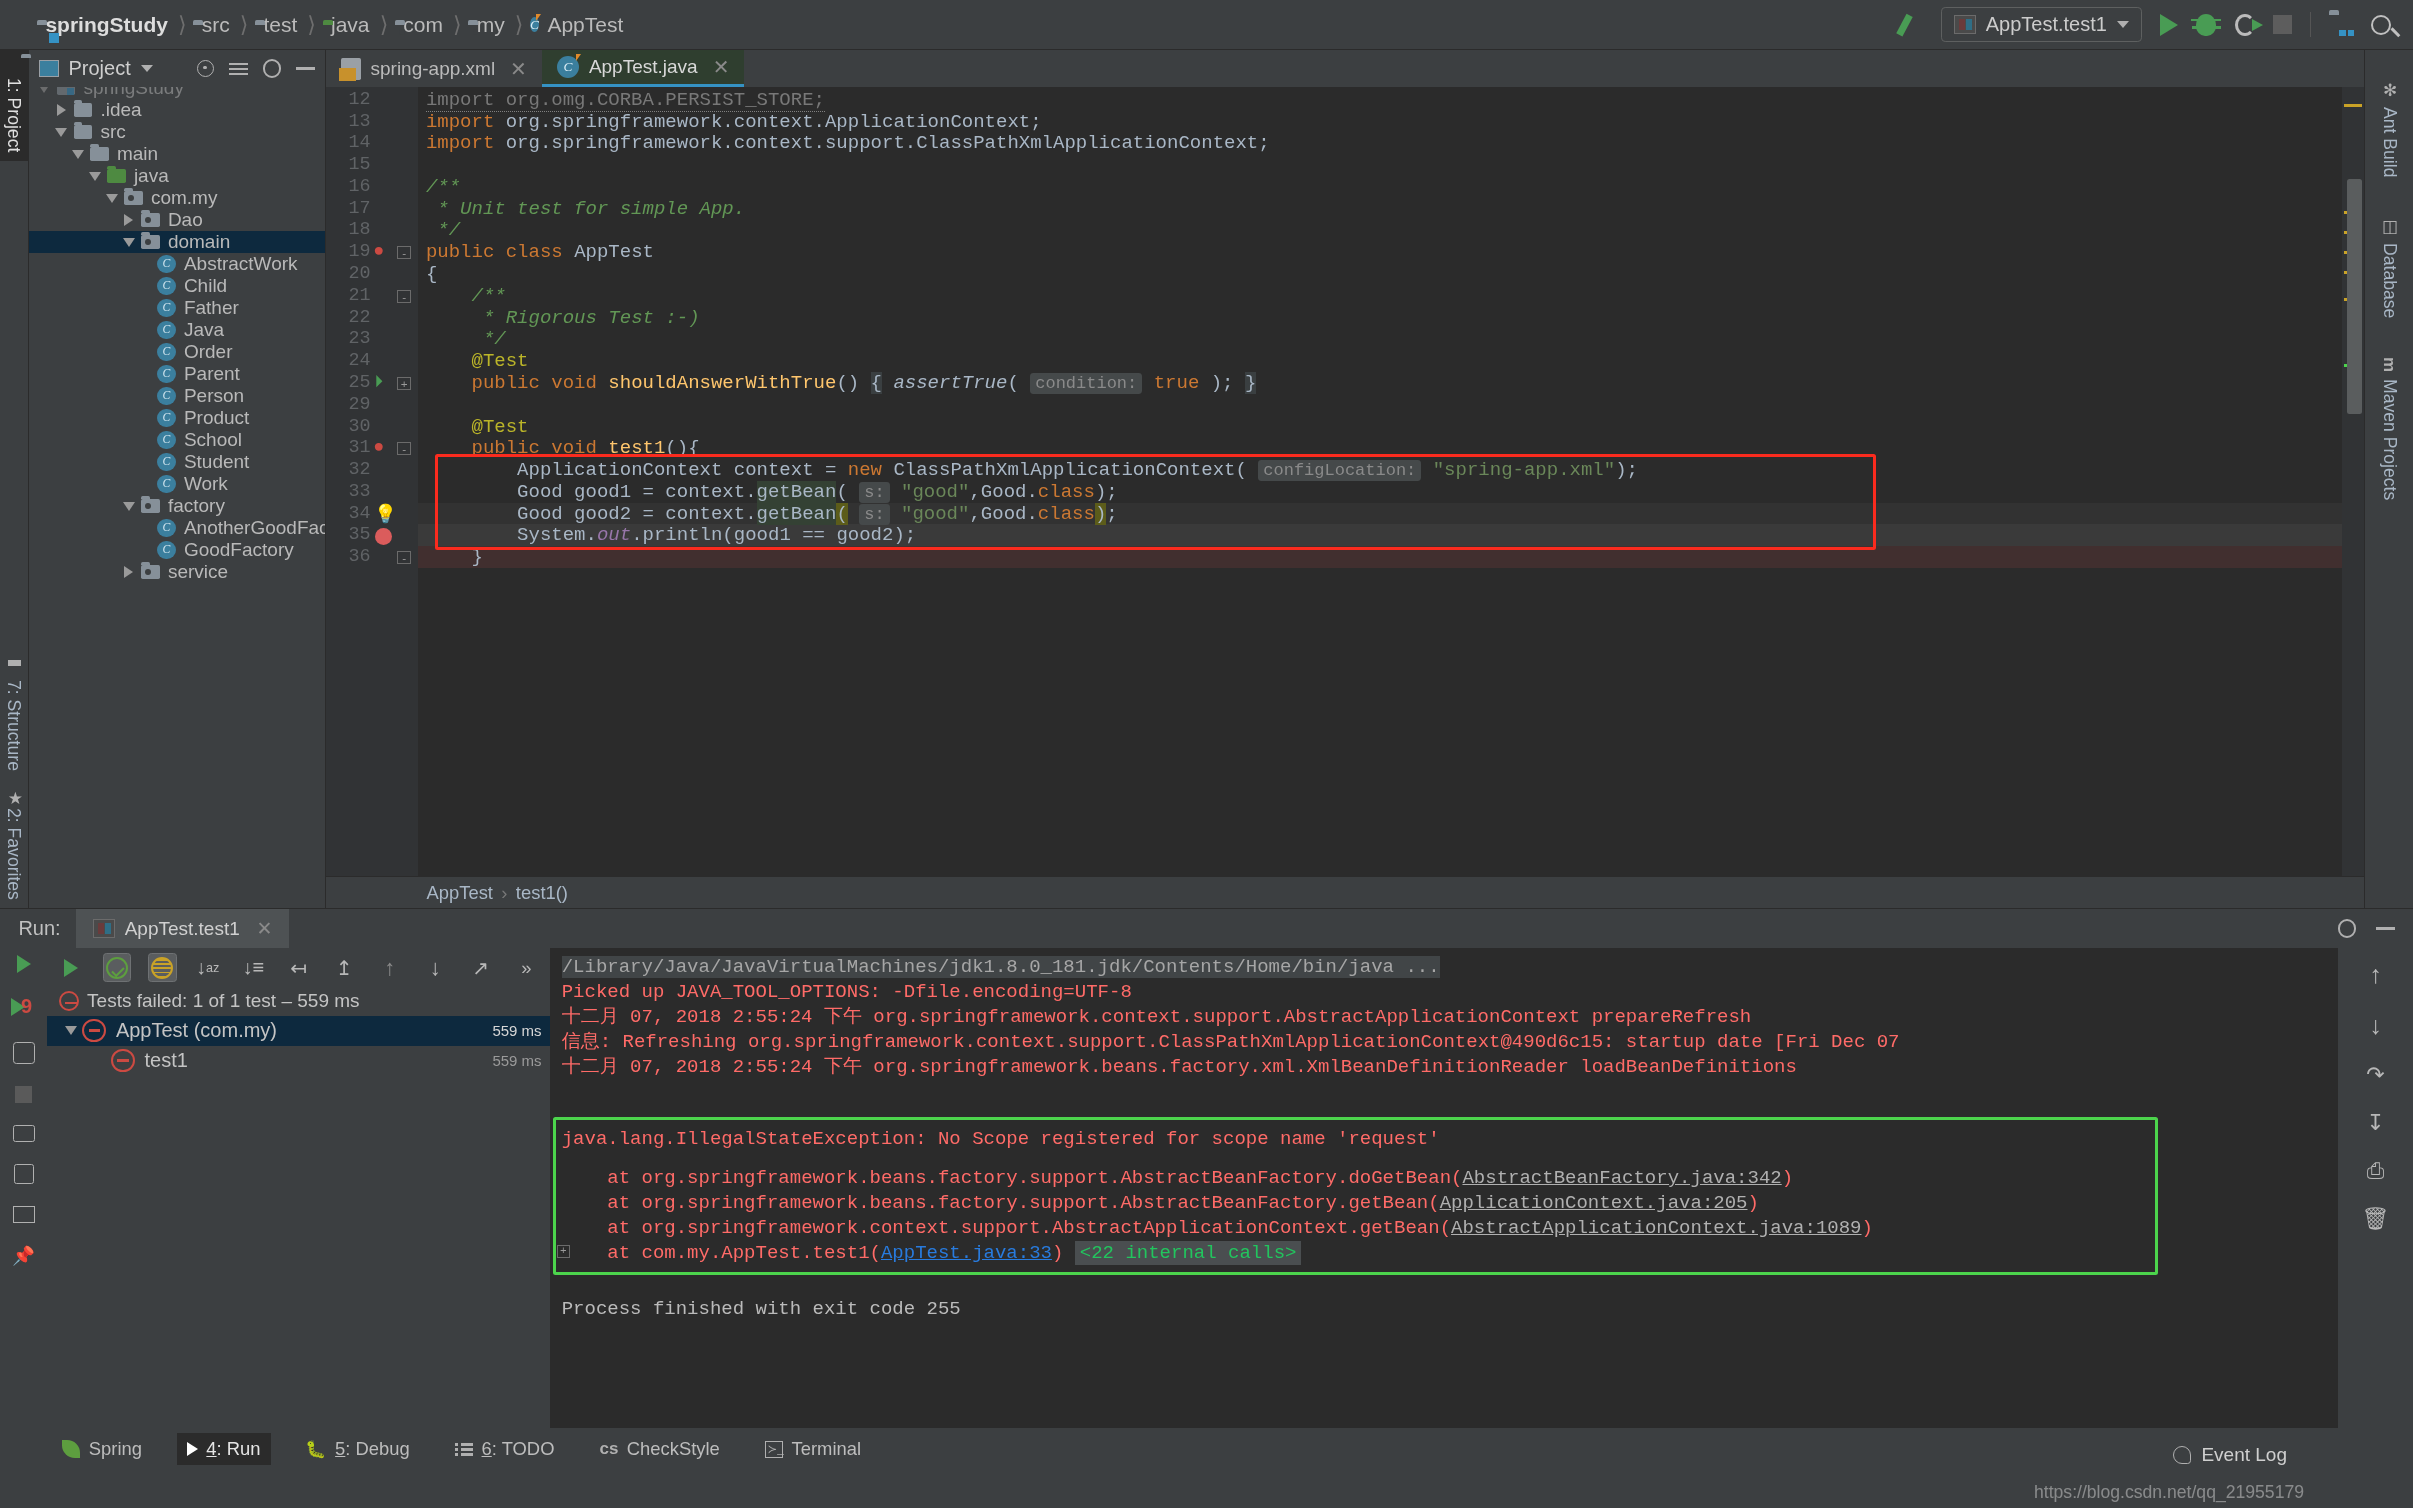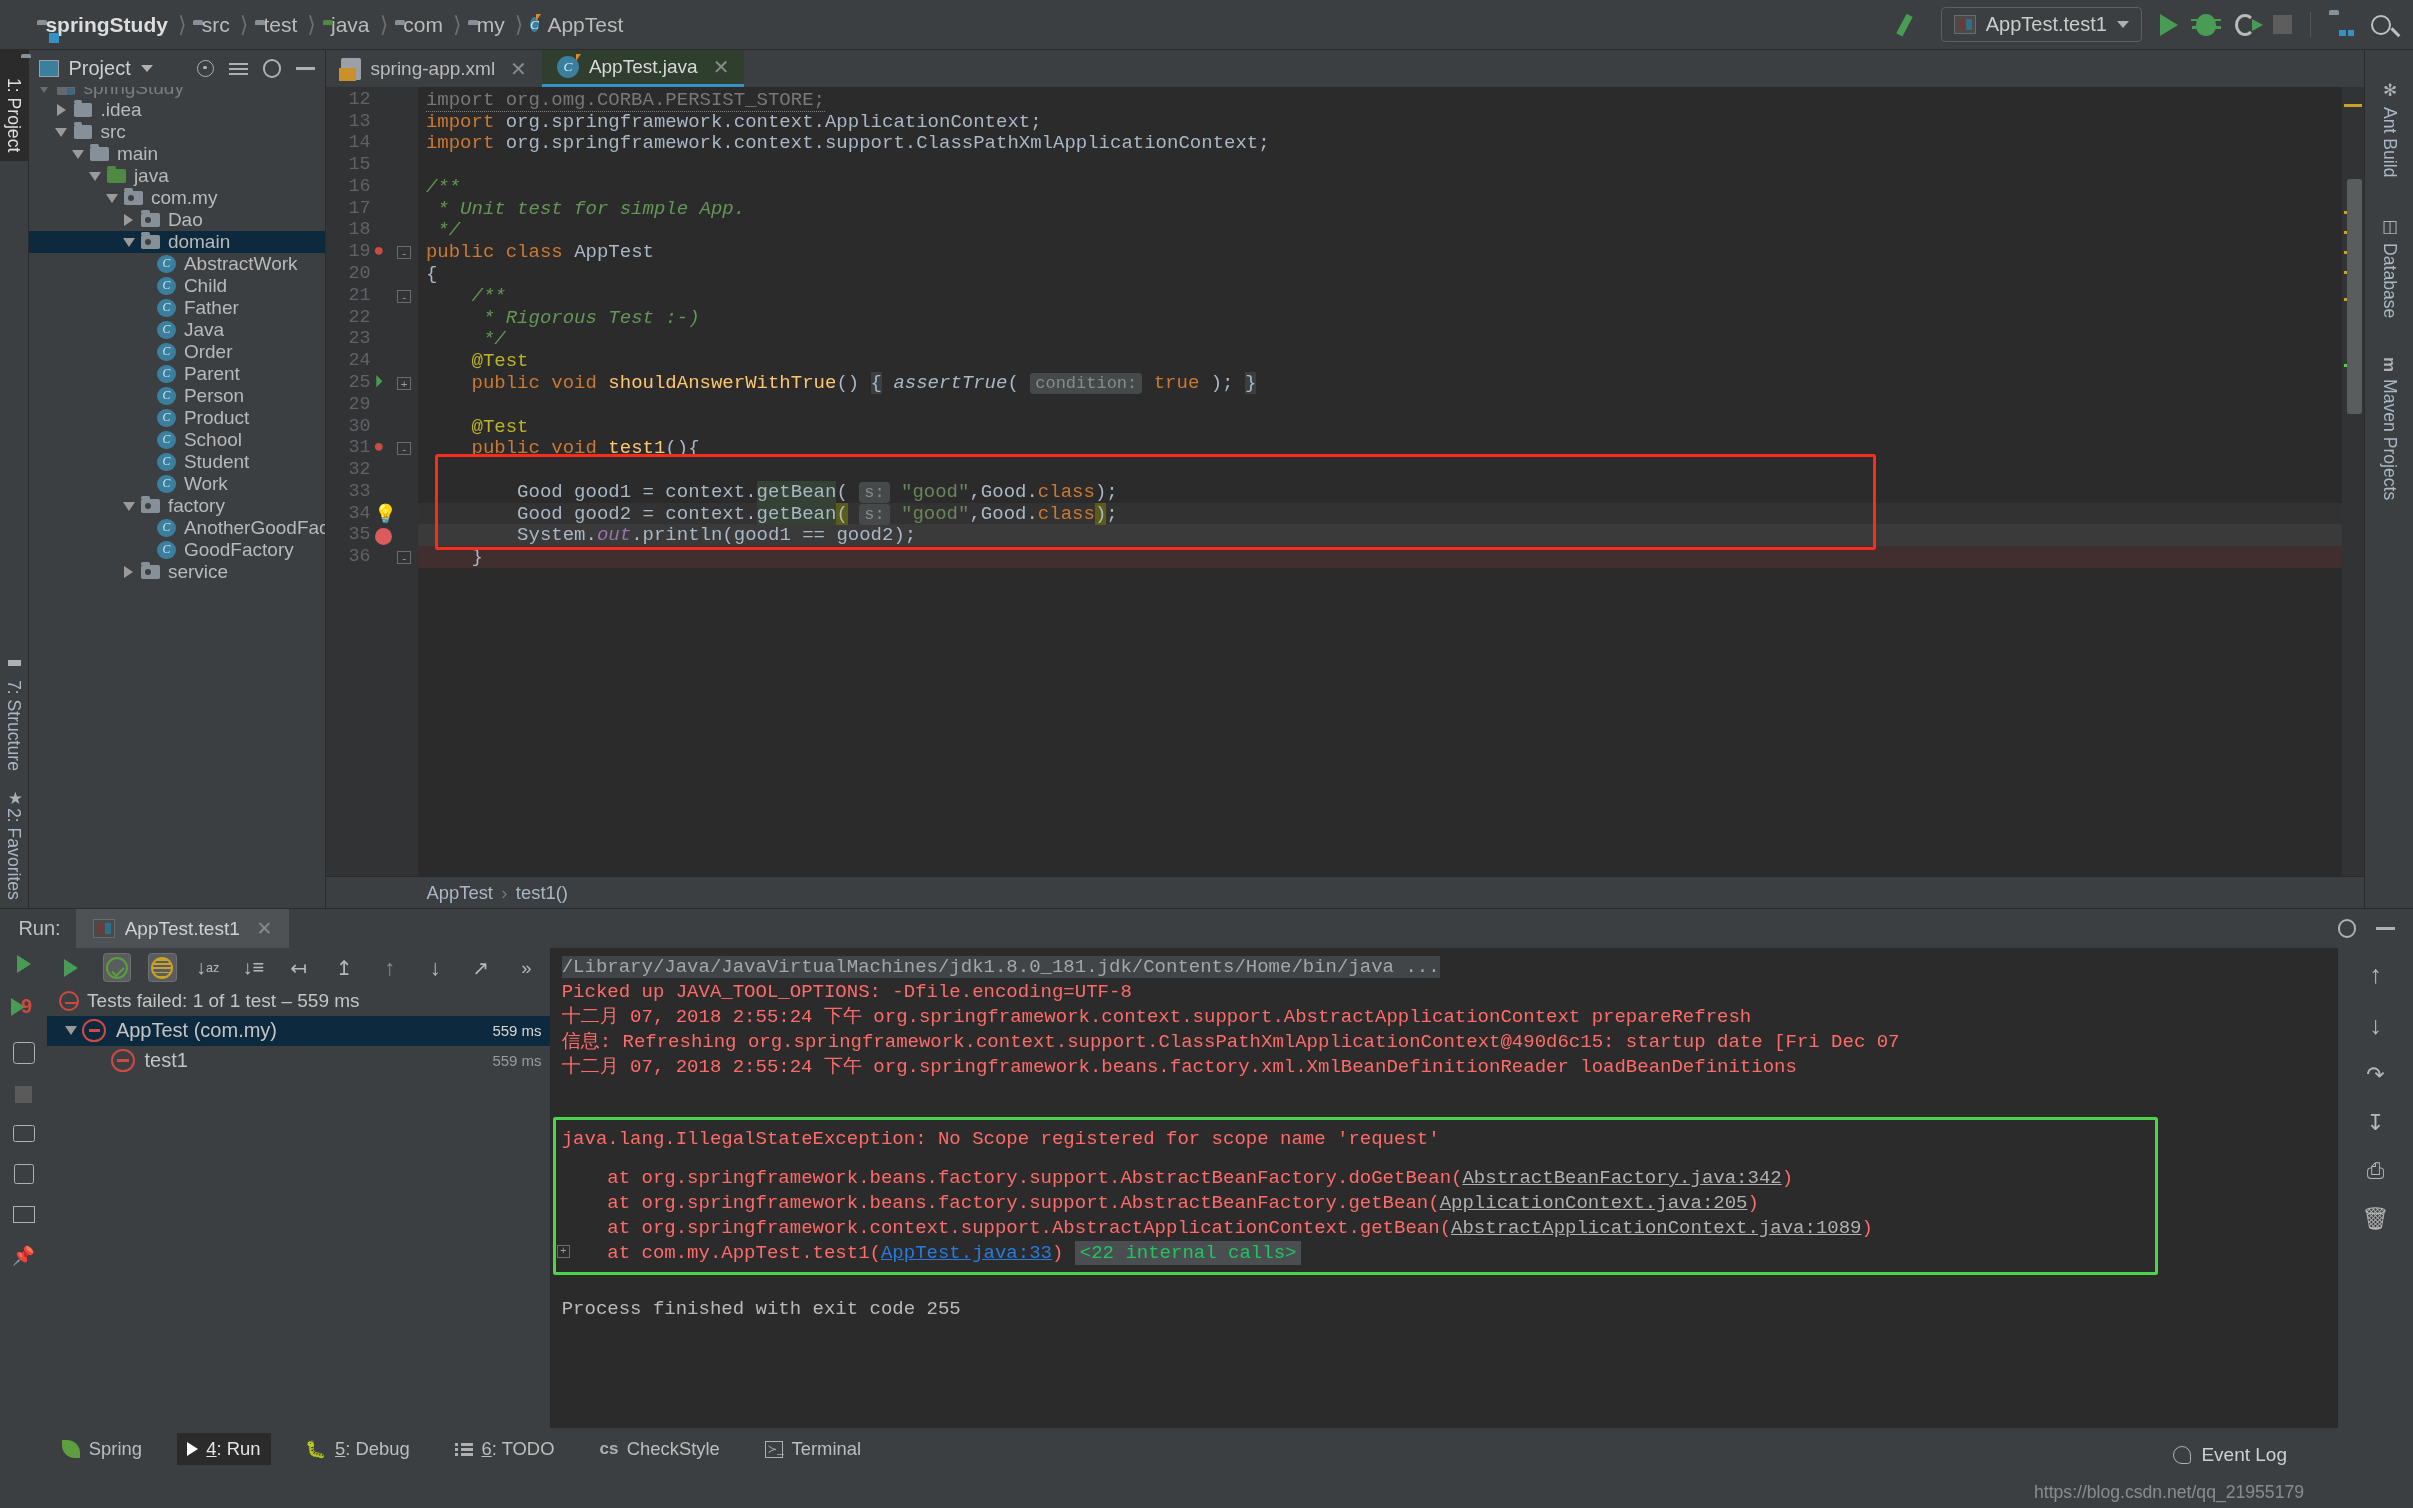--- a/index.html
+++ b/index.html
@@ -590,20 +590,21 @@
             <div class="cline" style="top: 154px; left: 8.4px;"><span class="kw">public class</span> <span class="cls">AppTest</span></div>
             <div class="cline" style="top: 176px; left: 8.4px;"><span class="txtc">{</span></div>
             <div class="cline" style="top: 198px; left: 8.4px;">    <span class="cmt">/**</span></div>
             <div class="cline" style="top: 220px; left: 8.4px;">     <span class="cmt">* Rigorous Test :-)</span></div>
             <div class="cline" style="top: 241px; left: 8.4px;">     <span class="cmt">*/</span></div>
             <div class="cline" style="top: 263px; left: 8.4px;">    <span class="anno">@Test</span></div>
             <div class="cline" style="top: 285px; left: 8.4px;">    <span class="kw">public void</span> <span class="fn">shouldAnswerWithTrue</span><span class="txtc">()</span> <span style="background:#3a3f41" class="txtc">{</span> <span class="txtc" style="font-style:italic">assertTrue</span><span class="txtc">(</span> <span class="hintp">condition:</span> <span class="kw">true</span> <span class="txtc">);</span> <span style="background:#3a3f41" class="txtc">}</span></div>
             <div class="cline" style="top: 307px; left: 8.4px;"></div>
             <div class="cline" style="top: 329px; left: 8.4px;">    <span class="anno">@Test</span></div>
             <div class="cline" style="top: 350px; left: 8.4px;">    <span class="kw">public void</span> <span class="fn">test1</span><span class="txtc">(){</span></div>
+            <div class="cline" style="top: 372px; left: 8.4px;">        <span class="txtc">ApplicationContext context =</span> <span class="kw">new</span> <span class="txtc">ClassPathXmlApplicationContext(</span> <span class="hintp">configLocation:</span> <span class="str">"spring-app.xml"</span><span class="txtc">);</span></div>
             <div class="cline" style="top: 394px; left: 8.4px;">        <span class="txtc">Good good1 = context.</span><span class="txtc" style="background:#344134">getBean</span><span class="txtc">(</span> <span class="hintp">s:</span> <span class="str">"good"</span><span class="txtc">,Good.</span><span class="kw">class</span><span class="txtc">);</span></div>
             <div class="cline" style="top: 416px; left: 8.4px;">        <span class="txtc">Good good2 = context.</span><span class="txtc" style="background:#344134">getBean</span><span class="txtc" style="background:#5c5c1a">(</span> <span class="hintp">s:</span> <span class="str">"good"</span><span class="txtc">,Good.</span><span class="kw">class</span><span class="txtc" style="background:#5c5c1a">)</span><span class="txtc">;</span></div>
             <div class="cline" style="top: 437px; left: 8.4px;">        <span class="txtc">System.</span><span class="fld">out</span><span class="txtc">.println(good1 == good2);</span></div>
             <div class="cline" style="top: 459px; left: 8.4px;">    <span class="txtc">}</span></div>
             <div class="redbox" style="left: 17px; top: 367px; width: 1441px; height: 96px;"></div>
           </div>
         <div class="marker-bar">
           <div class="marker" style="top:17px;background:#c9a227;"></div>
           <div class="marker" style="top:124px;background:#c9a227;"></div>
           <div class="marker" style="top:144px;background:#c9a227;"></div>

